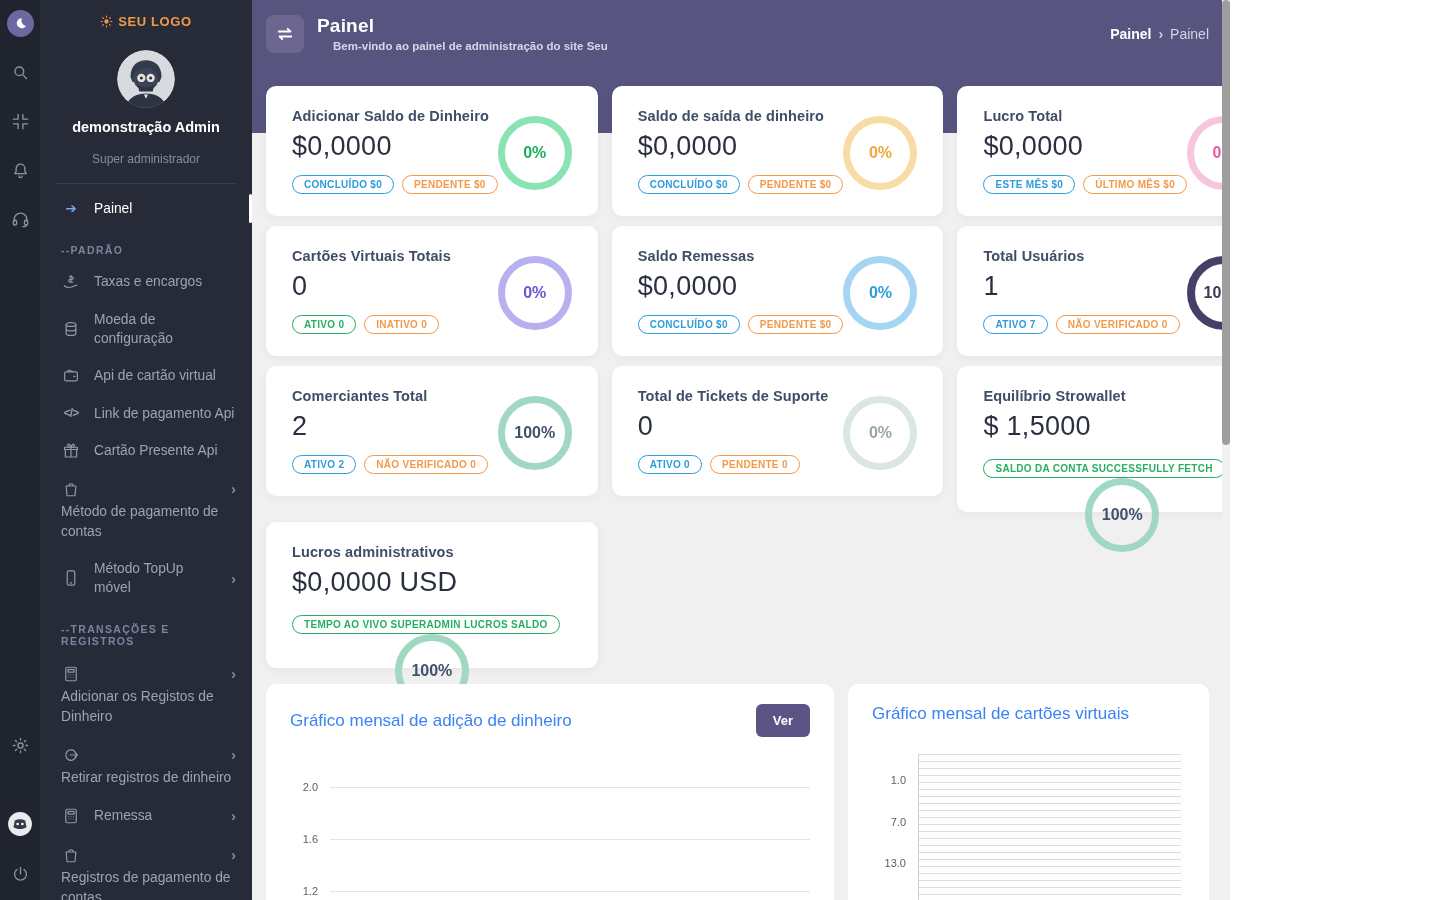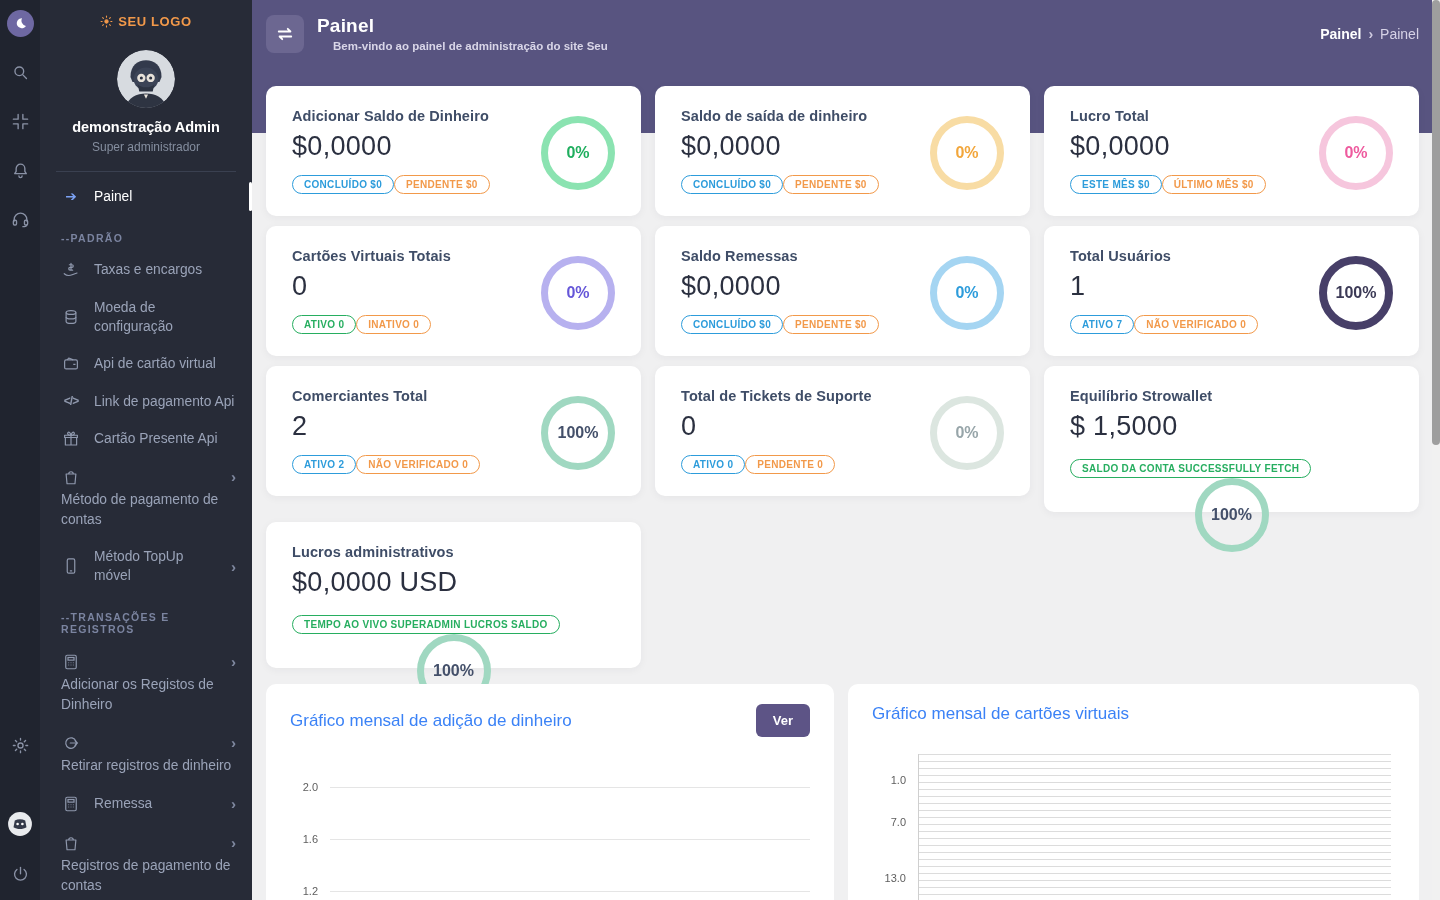--- a/index.html
+++ b/index.html
@@ -1,32 +1,32 @@
 <!DOCTYPE html>
 <html><head>
 <meta charset="utf-8">
 <style>
   * { margin:0; padding:0; box-sizing:border-box; }
   html,body { width:1440px; height:900px; overflow:hidden; font-family:"Liberation Sans","DejaVu Sans",sans-serif; }
-  .app { display:flex; width:1440px; height:900px; background:#f0f0f1; position:relative; }
+  .app { display:flex; width:1230px; height:900px; background:#f0f0f1; position:relative; }
 
   
   .rail { width:40px; background:#20242f; display:flex; flex-direction:column; align-items:center; padding:10px 0 16px; color:#8a92a6; flex:0 0 40px; }
   .rail svg { display:block; }
   .rail-btn { margin-bottom:30px; cursor:pointer; }
   .moon-wrap { width:27px; height:27px; border-radius:50%; background:#6e68a2; display:flex; align-items:center; justify-content:center; margin-bottom:26px; cursor:pointer; }
   .rail-spacer { flex:1; }
   .disc-wrap { margin-bottom:28px; cursor:pointer; }
 
   
   .sidebar { width:212px; flex:0 0 212px; background:#272b37; color:#9aa3b8; overflow:hidden; padding-top:14px; }
   .logo { text-align:center; color:#f2994a; font-weight:700; font-size:13px; letter-spacing:.6px; display:flex; align-items:center; justify-content:center; gap:5px; }
   .avatar { width:58px; height:58px; border-radius:50%; margin:21px auto 0; display:block; }
   .uname { text-align:center; color:#fff; font-weight:700; font-size:14.5px; margin-top:11px; }
-  .urole { text-align:center; color:#858e9f; font-size:12px; margin-top:5px; }
+  .urole { text-align:center; color:#858e9f; font-size:12px; margin-top:17px; }
   .divider { height:1px; background:#3a4050; margin:17px 16px 6px; }
   .item { position:relative; display:flex; align-items:center; gap:13px; padding:9px 16px 9px 21px; font-size:13.8px; cursor:pointer; line-height:1.4; }
   .item .ico { width:20px; display:flex; justify-content:center; color:#8f98ad; flex:0 0 20px; }
   .item .chev { margin-left:auto; color:#8089a0; font-size:15px; font-weight:700; }
   .item.active { color:#fff; }
   .item.active .ico { color:#7ca2f4; }
   .item.active::after { content:""; position:absolute; right:0; top:4px; bottom:4px; width:3px; background:#fff; border-radius:2px; }
   .item.multi { display:block; }
   .item.multi .row1 { display:flex; align-items:center; }
   .item.multi .row1 .chev { margin-left:auto; }
@@ -48,21 +48,21 @@
   .crumb-sep { color:#cfcbe0; font-weight:700; }
   .crumb-b { color:#d6d2e6; cursor:pointer; }
 
   
   .grid { display:grid; grid-template-columns:repeat(3,1fr); column-gap:14px; row-gap:10px; align-items:start;margin-top:19px; }
   .card { background:#fff; border-radius:10px; box-shadow:0 2px 8px rgba(40,40,60,.05); padding:22px 26px 18px; display:flex; justify-content:space-between; }
   .h130 { height:130px; }
   .h146 { height:146px;flex-direction:column; }
   .card-title { font-size:14.5px; font-weight:700; color:#3f4d67; letter-spacing:.1px; }
   .card-value { font-size:27px; color:#2b3040; font-weight:500; margin-top:7px; letter-spacing:.3px; }
-  .badges { display:flex; margin-top:13px; }
+  .badges { display:flex; gap:8px; margin-top:13px; }
   .h146 .badges { margin-top:17px; }
   .pill { border:1px solid; border-radius:999px; padding:3px 11px; font-size:10px; font-weight:700; letter-spacing:.3px; white-space:nowrap; }
   .b-blue { color:#2d9cdb; border-color:#2d9cdb; }
   .b-orange { color:#f2994a; border-color:#f2994a; }
   .b-green { color:#27ae60; border-color:#27ae60; }
   .ring { width:74px; height:74px; border-radius:50%; border:7px solid; display:flex; align-items:center; justify-content:center; font-weight:700; font-size:16px; align-self:center; flex:0 0 74px; }
   .c-green { border-color:#8be3b1; color:#1fae5e; }
   .c-orange { border-color:#f8dca4; color:#f2a63b; }
   .c-pink { border-color:#f6c6dd; color:#ee5a9e; }
   .c-purple { border-color:#b7b1ef; color:#6556d8; }
@@ -496,21 +496,21 @@
           </div>
         </div>
 
         <div class="chart-card">
           <div class="chart-head">
             <div class="chart-title">Gráfico mensal de cartões virtuais</div>
           </div>
           <div class="rplot-wrap">
             <div class="rtick" style="top:20px;">1.0</div>
             <div class="rtick" style="top:62px;">7.0</div>
-            <div class="rtick" style="top:118px;">13.0</div>
+            <div class="rtick" style="top:103px;">13.0</div>
             <div class="rtick" style="top:146px;">19.0</div>
             <div class="rplot"></div>
           </div>
         </div>
 
       </div>
 
     </div>
 
     <div class="sbar">

